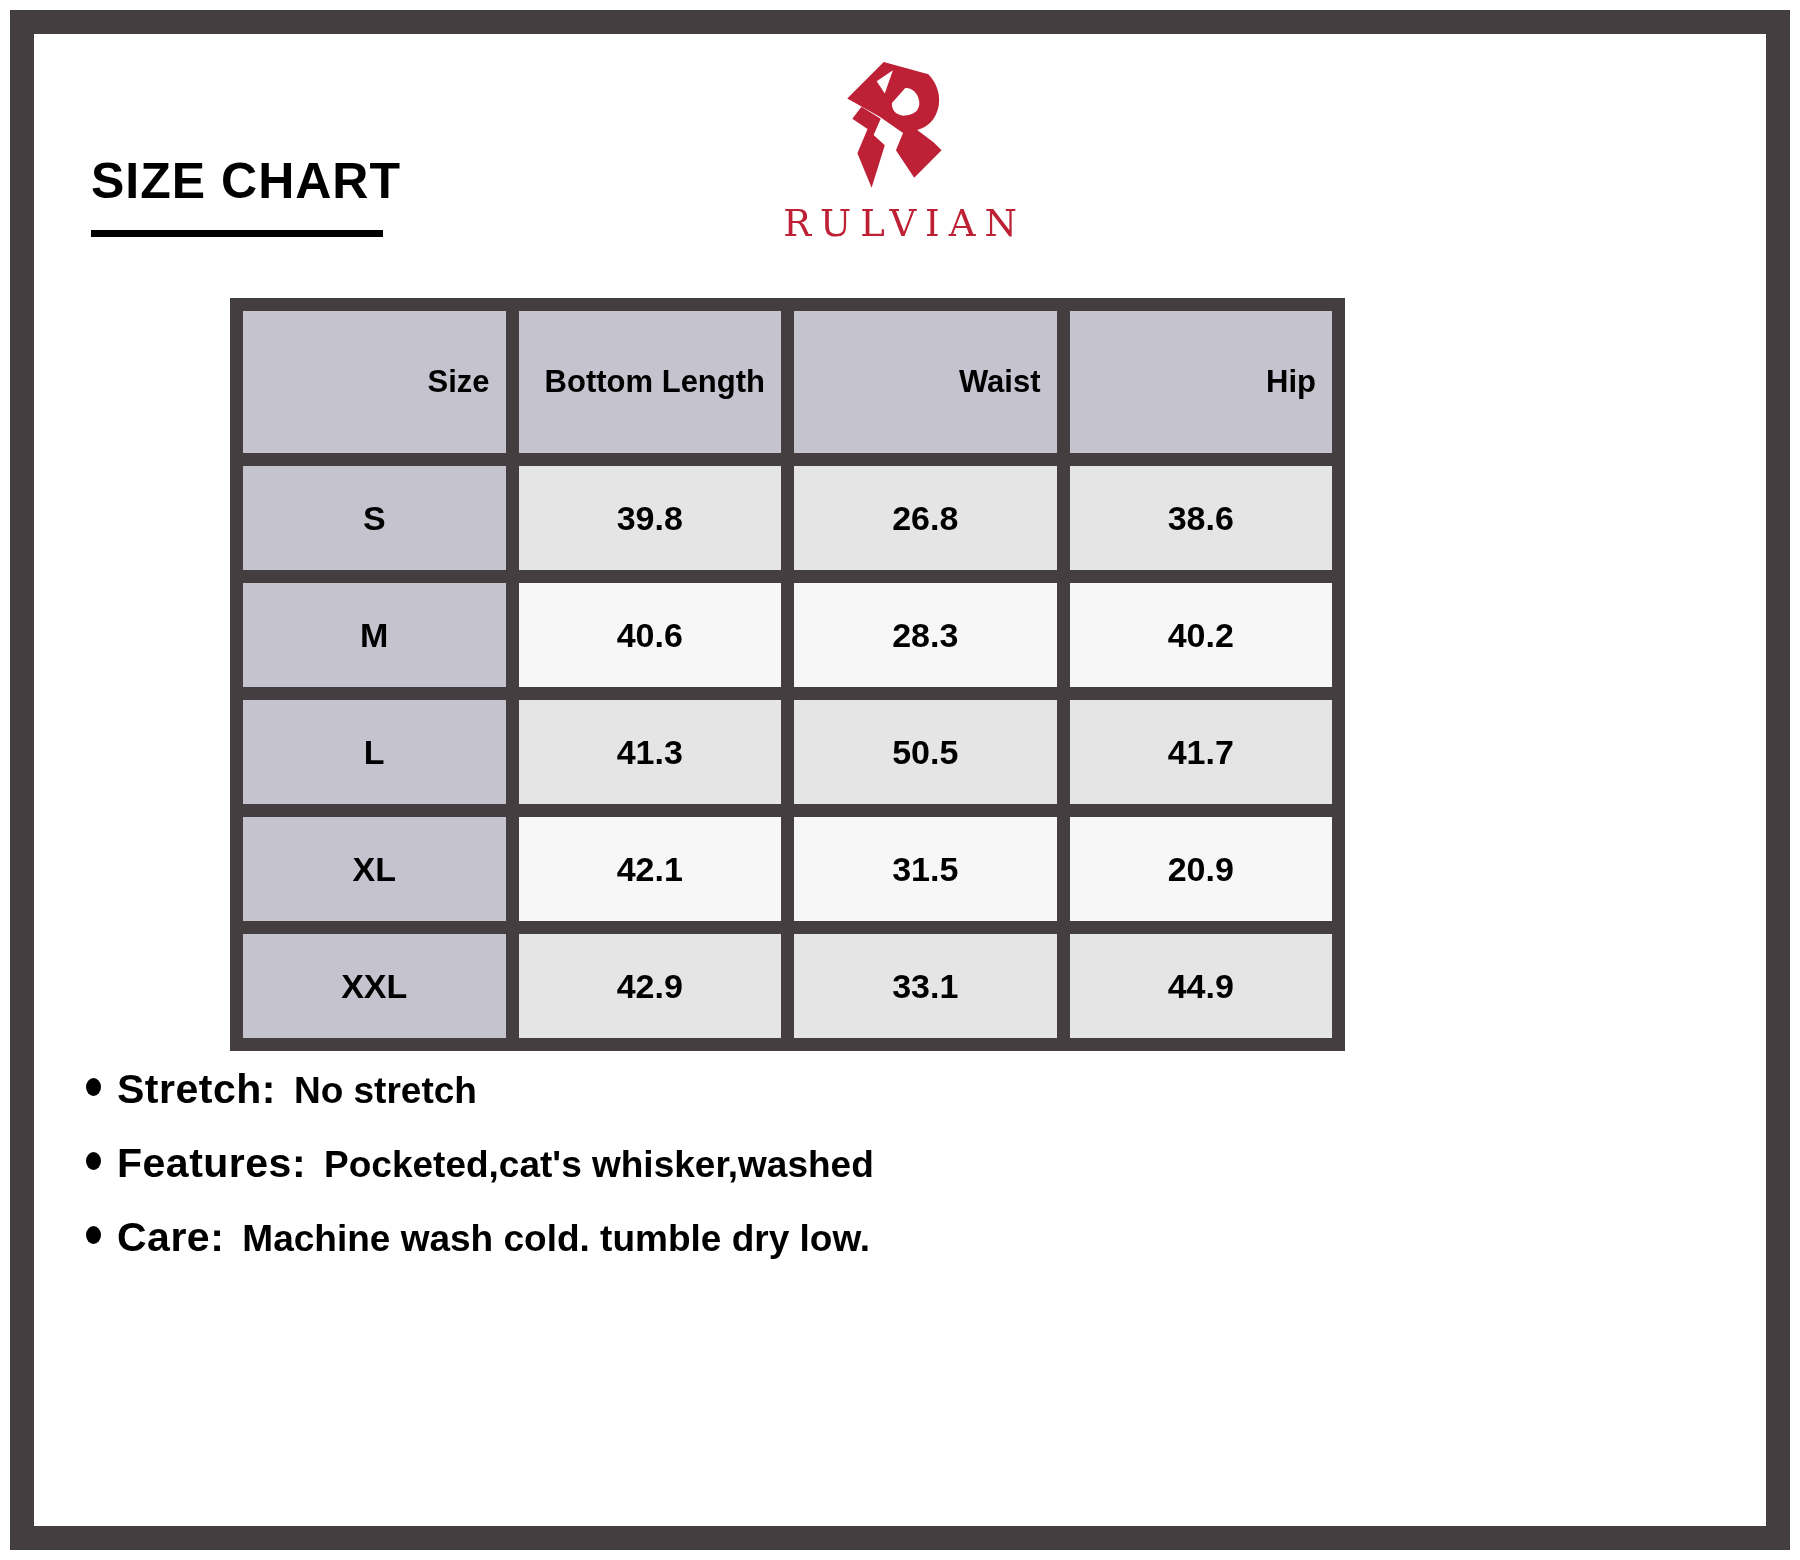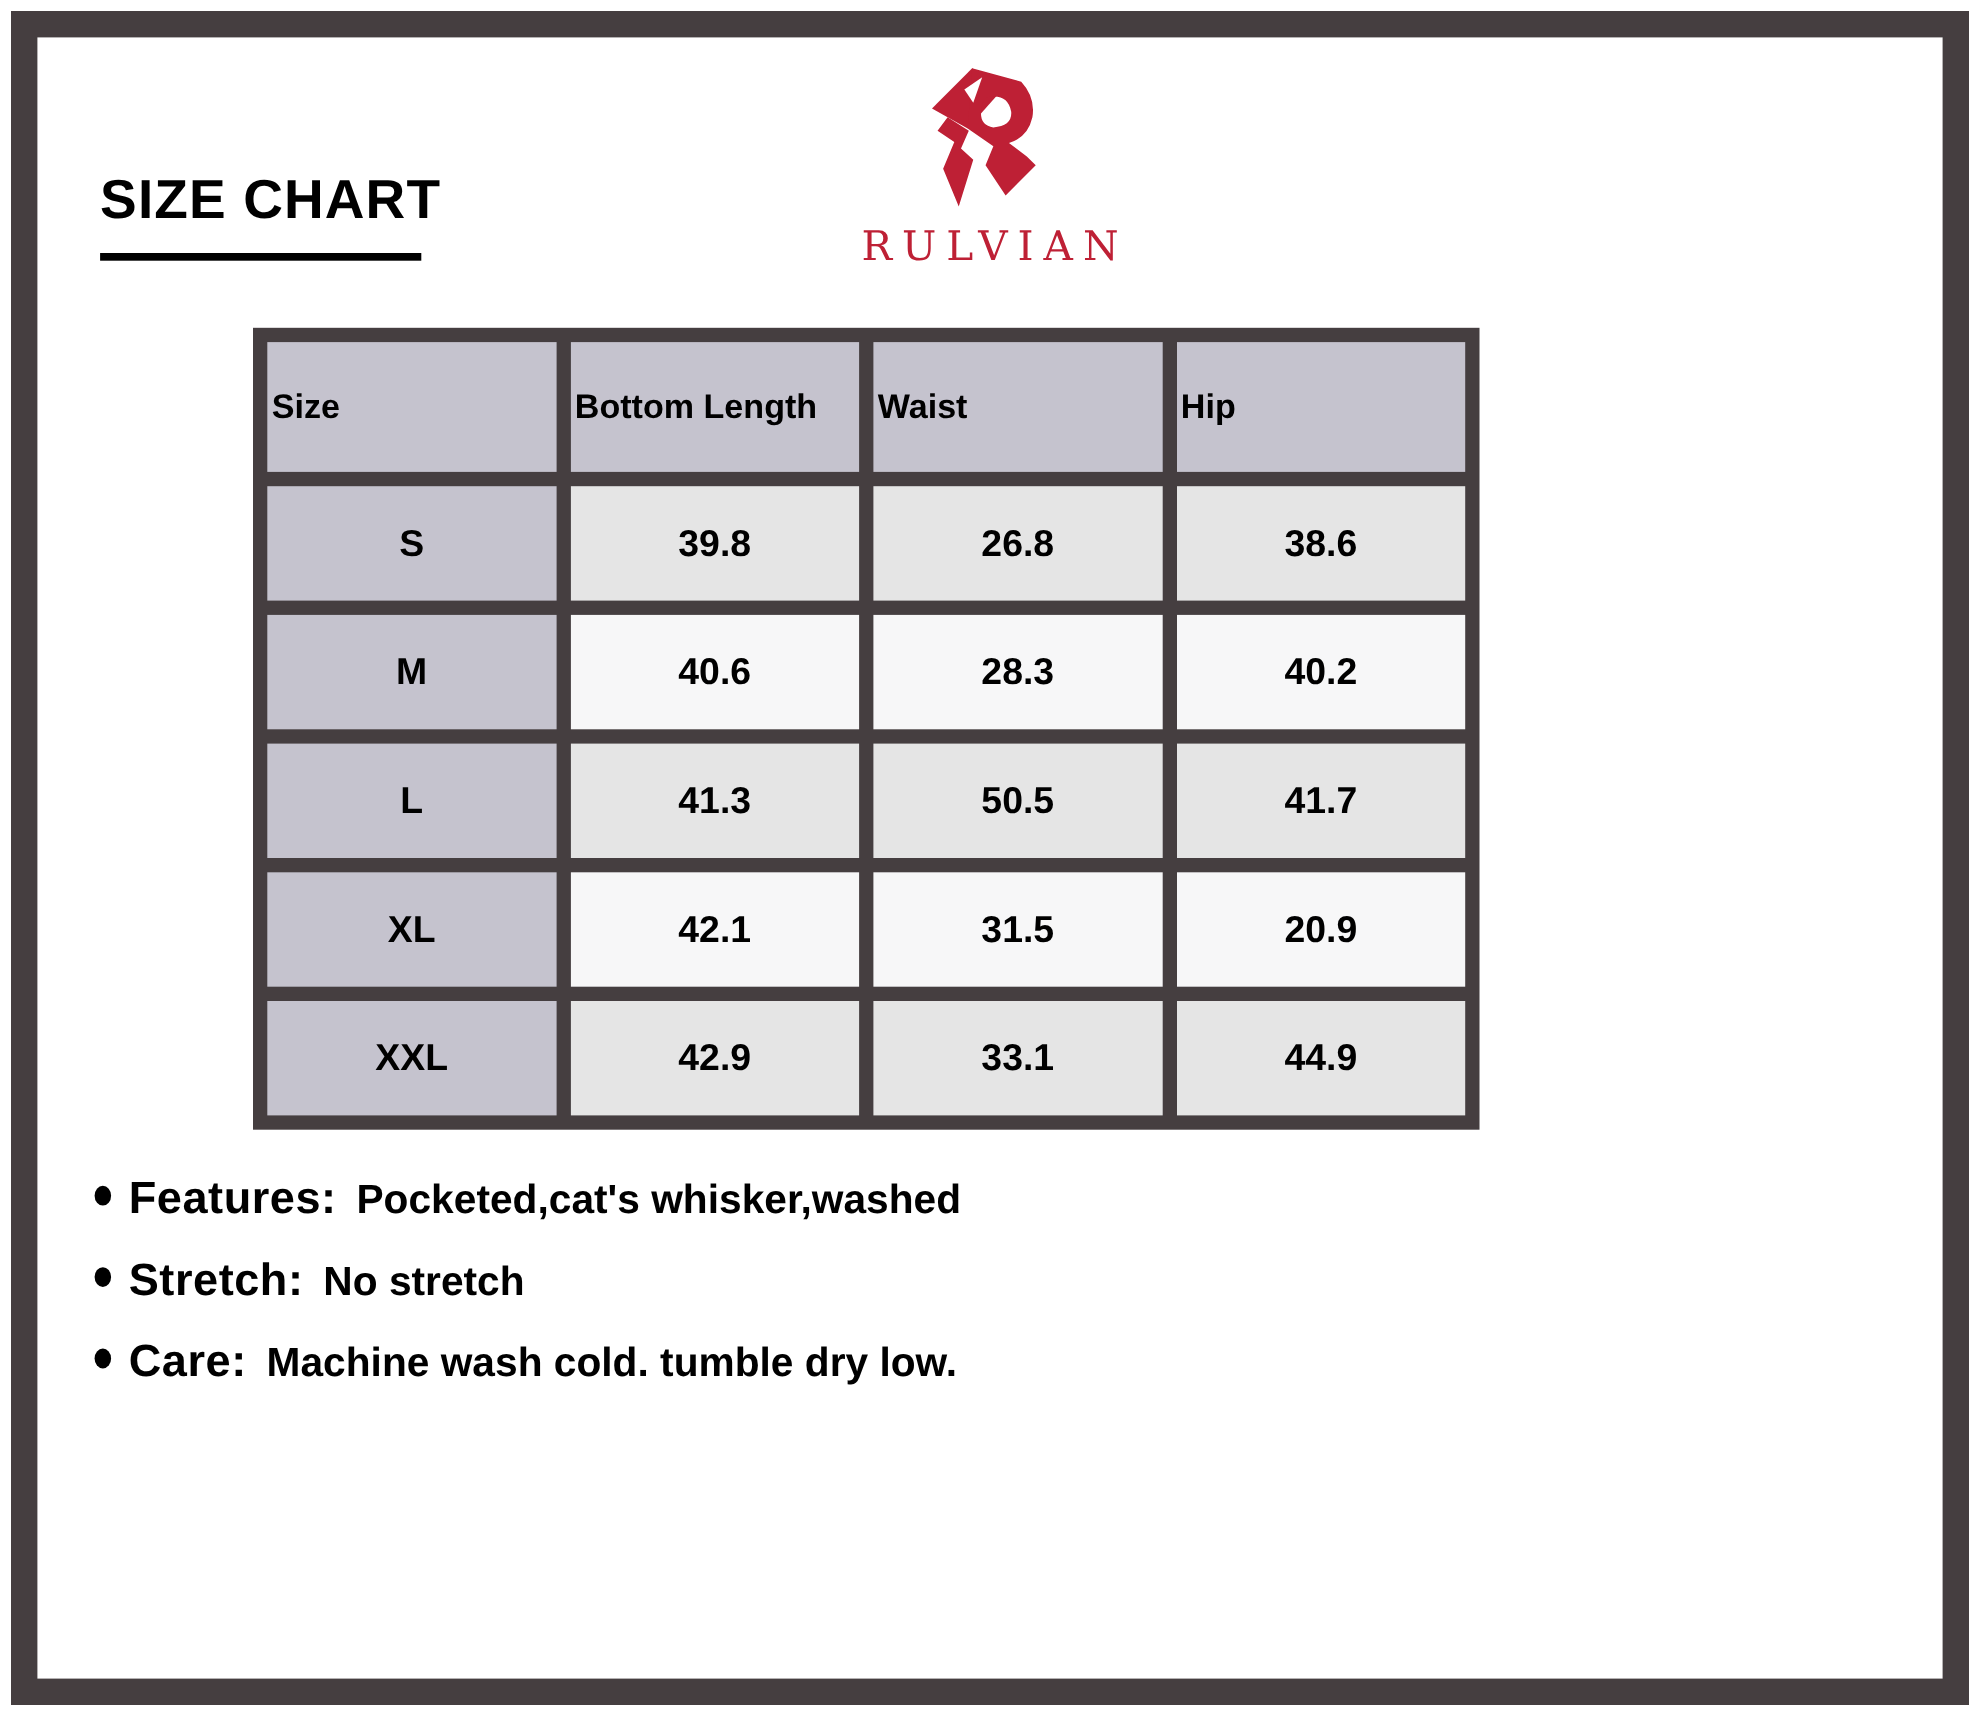--- a/index.html
+++ b/index.html
@@ -35,22 +35,22 @@
   }
   
   table.size-table{
     position:absolute;left:196px;top:264px;
     width:1115px;table-layout:fixed;
     border-collapse:separate;border-spacing:13px;
     background:var(--dark,#453E40);
   }
   table.size-table th{
     height:110px;background:var(--gray,#C5C3CE);
-    font-size:31px;font-weight:bold;text-align:left;vertical-align:middle;
-    padding:4px;
+    font-size:31px;font-weight:bold;text-align:right;vertical-align:middle;
+    padding:16px;
   }
   table.size-table td{
     height:104px;text-align:center;vertical-align:middle;
     font-size:34px;font-weight:bold;padding:0;
   }
   table.size-table td.size-cell{background:var(--gray,#C5C3CE);}
   table.size-table tr.row-white td.val-cell{background:#e5e5e5;}
   table.size-table tr.row-alt td.val-cell{background:var(--alt,#F7F7F8);}
   
   .details{
@@ -134,27 +134,27 @@
         <td class="val-cell">42.9</td>
         <td class="val-cell">33.1</td>
         <td class="val-cell">44.9</td>
       </tr>
     </tbody>
   </table>
 
   <div class="details">
     <div class="detail-row">
       <span class="dot"></span>
-      <span class="detail-label">Features:</span>
-      <span class="detail-value">Pocketed,cat's whisker,washed</span>
+      <span class="detail-label">Stretch:</span>
+      <span class="detail-value">No stretch</span>
     </div>
     <div class="detail-row">
       <span class="dot"></span>
-      <span class="detail-label">Stretch:</span>
-      <span class="detail-value">No stretch</span>
+      <span class="detail-label">Features:</span>
+      <span class="detail-value">Pocketed,cat's whisker,washed</span>
     </div>
     <div class="detail-row">
       <span class="dot"></span>
       <span class="detail-label">Care:</span>
       <span class="detail-value">Machine wash cold. tumble dry low.</span>
     </div>
   </div>
 
 </div>
 

